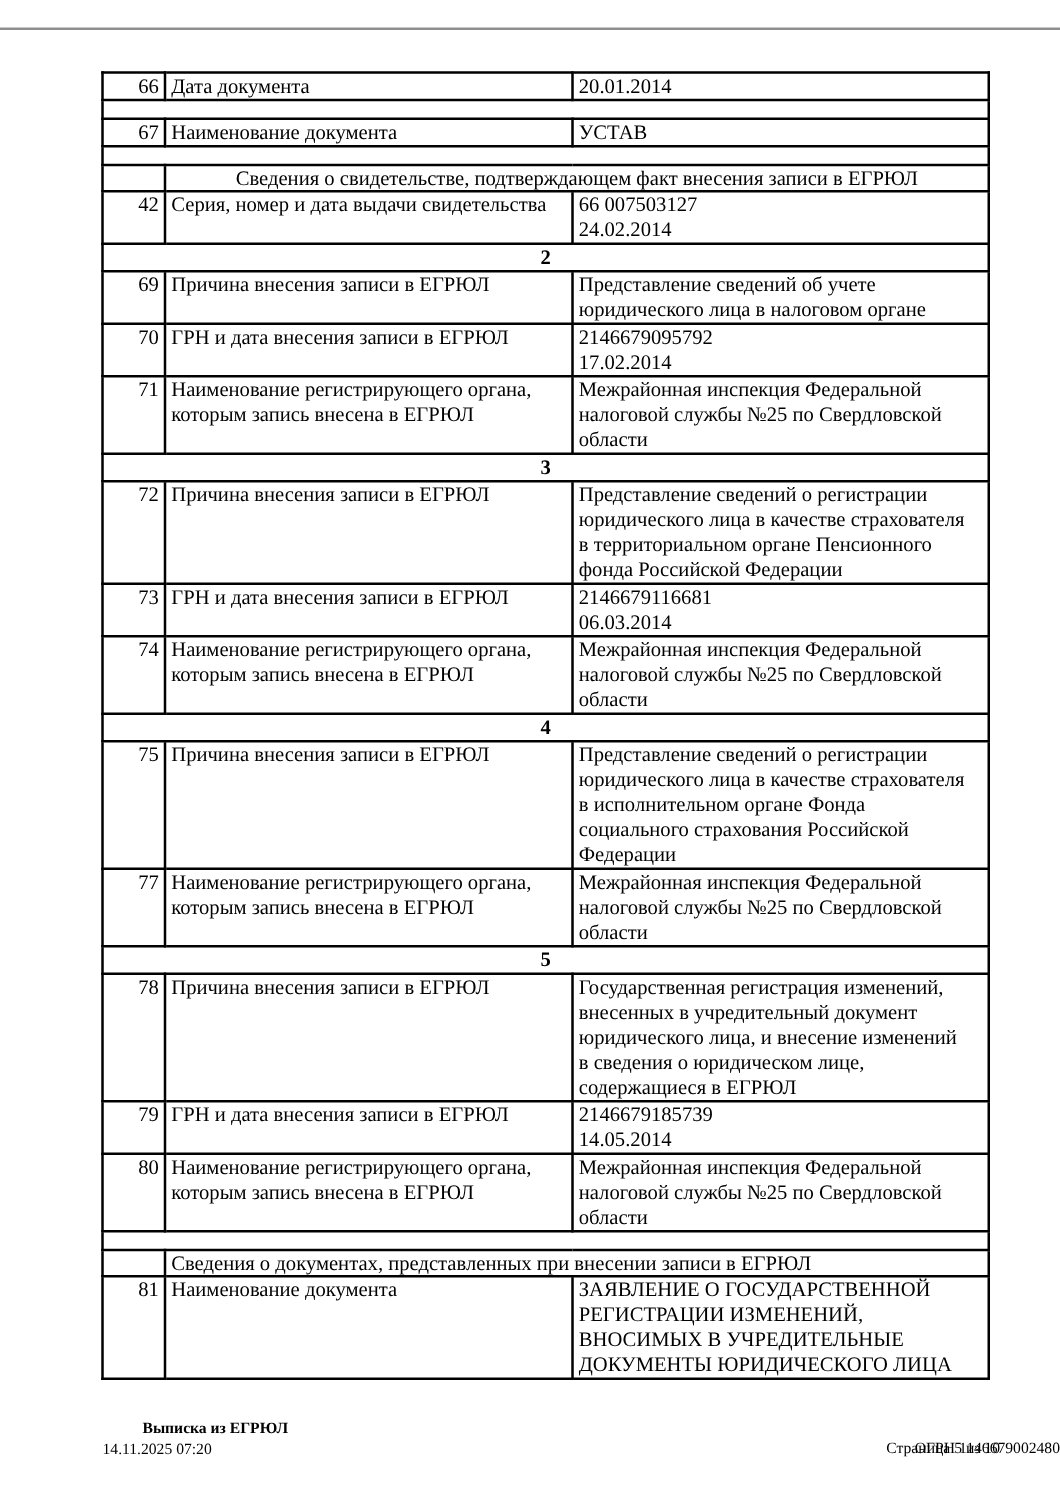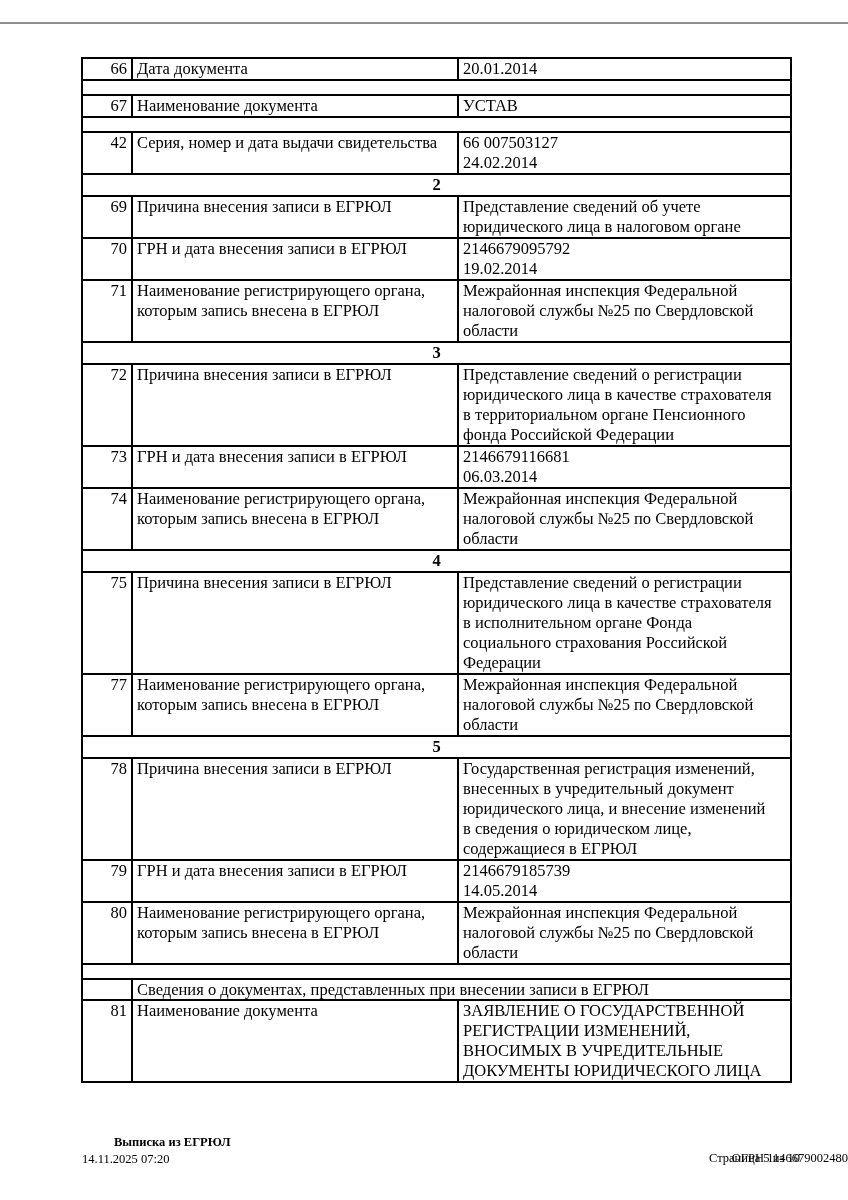--- a/index.html
+++ b/index.html
@@ -73,40 +73,44 @@
         <td colspan="3"></td>
       </tr>
     <tr>
       <td class="num">67</td>
       <td class="wrap">Наименование документа</td>
       <td class="wrap">УСТАВ</td>
     </tr>
     <tr class="gap">
         <td colspan="3"></td>
       </tr>
+    <tr class="shead">
+      <td class="num"></td>
+      <td colspan="2" class="title t-center">Сведения о свидетельстве, подтверждающем факт внесения записи в ЕГРЮЛ</td>
+    </tr>
     <tr>
       <td class="num">42</td>
       <td class="wrap">Серия, номер и дата выдачи свидетельства</td>
       <td class="wrap">66 007503127
 24.02.2014</td>
     </tr>
     <tr class="group">
       <td colspan="3">2</td>
     </tr>
     <tr>
       <td class="num">69</td>
       <td class="wrap">Причина внесения записи в ЕГРЮЛ</td>
       <td class="wrap">Представление сведений об учете
 юридического лица в налоговом органе</td>
     </tr>
     <tr>
       <td class="num">70</td>
       <td class="wrap">ГРН и дата внесения записи в ЕГРЮЛ</td>
       <td class="wrap">2146679095792
-19.02.2014</td>
+17.02.2014</td>
     </tr>
     <tr>
       <td class="num">71</td>
       <td class="wrap">Наименование регистрирующего органа,
 которым запись внесена в ЕГРЮЛ</td>
       <td class="wrap">Межрайонная инспекция Федеральной
 налоговой службы №25 по Свердловской
 области</td>
     </tr>
     <tr class="group">

